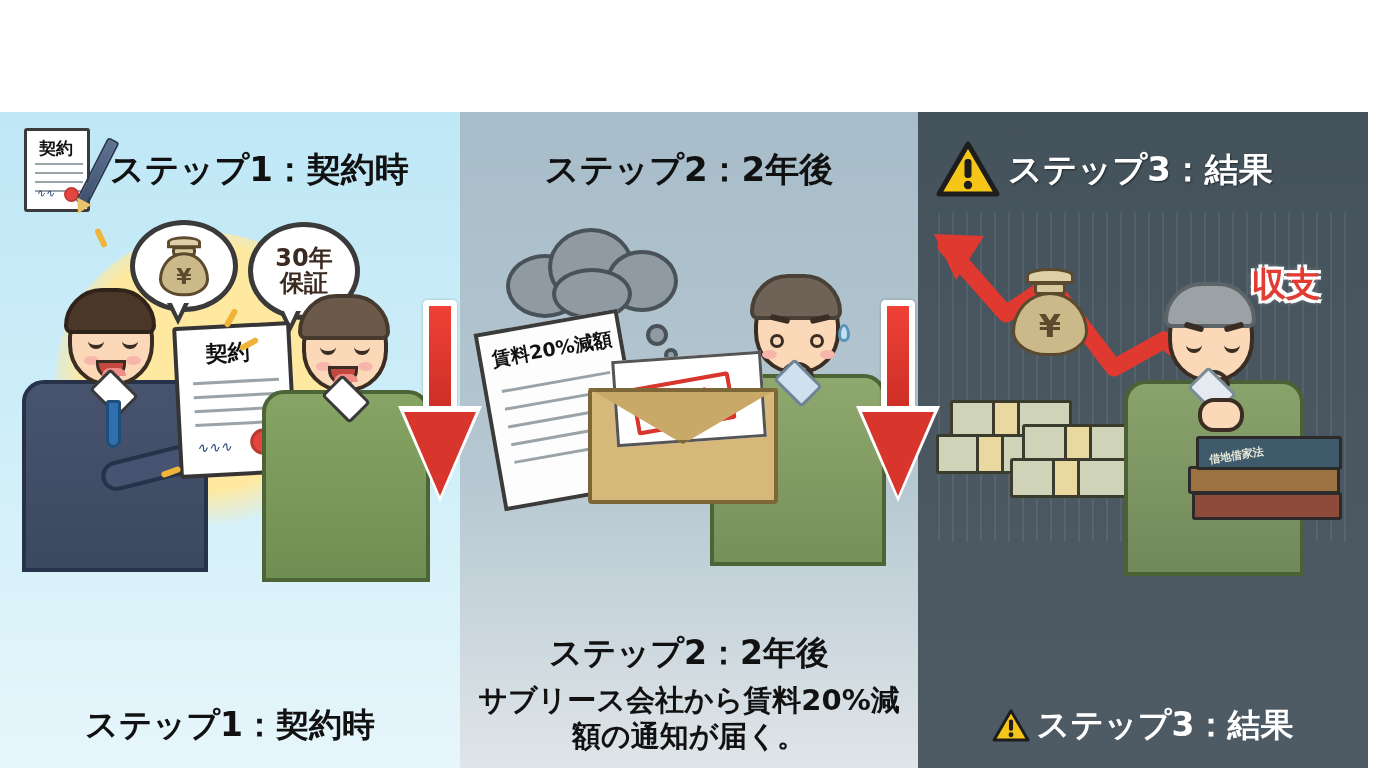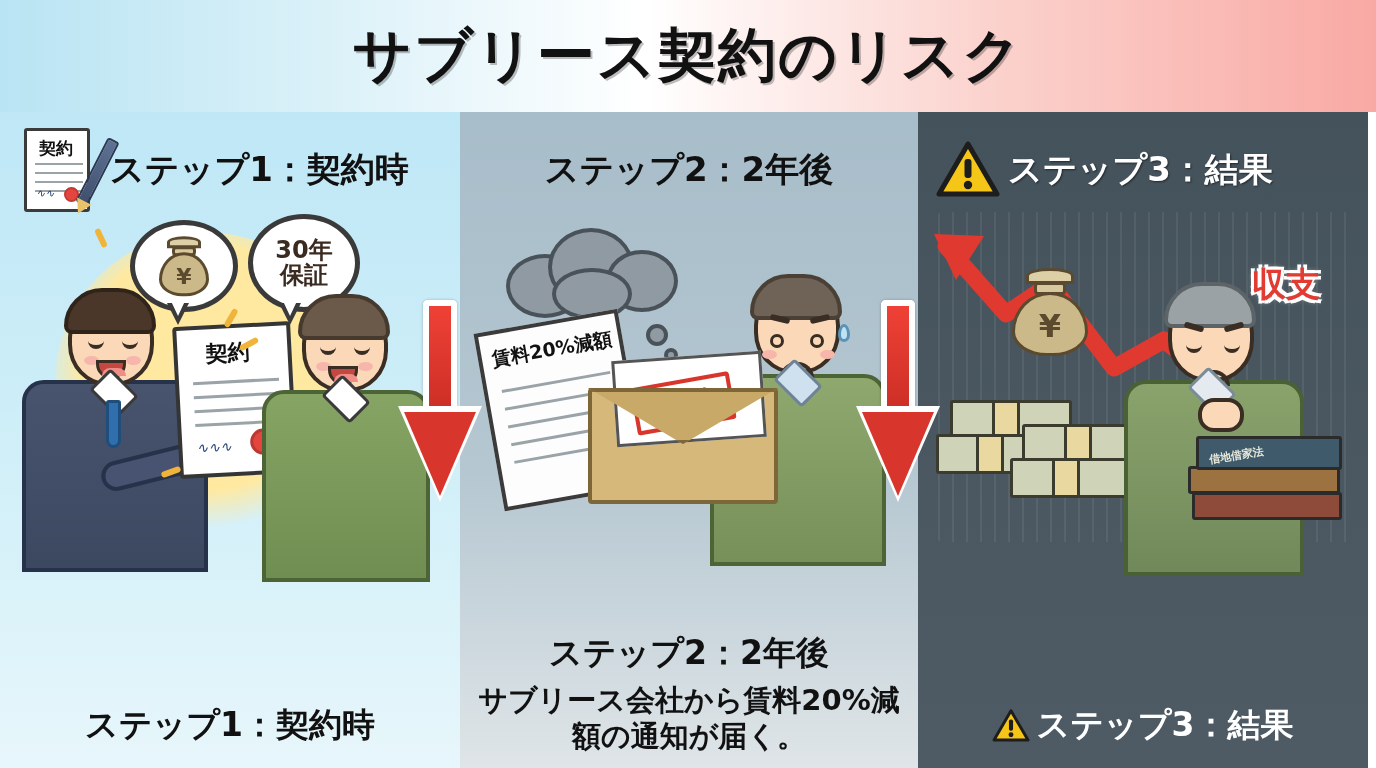--- a/index.html
+++ b/index.html
@@ -54,21 +54,21 @@
   .stage{ position:absolute; left:0; top:100px; width:100%; height:360px; }
 
   
   .glow{ position:absolute; left:55px; top:20px; width:300px; height:300px; border-radius:50%;
     background:radial-gradient(circle at 50% 45%,#ffe9a0 0%,#ffe9a0 55%,rgba(255,233,160,0) 72%); }
   .bubble{ position:absolute; background:#fff; border:5px solid #3a3a3a; border-radius:50%; }
   .bubble .tail{ position:absolute; bottom:-18px; left:32px; width:0; height:0;
     border-left:11px solid transparent; border-right:11px solid transparent; border-top:22px solid #3a3a3a; }
   .bubble .tail:after{ content:""; position:absolute; left:-7px; top:-24px; border-left:7px solid transparent; border-right:7px solid transparent; border-top:15px solid #fff; }
   .bubble-money{ left:130px; top:8px; width:108px; height:92px; }
-  .bubble-text{ left:248px; top:2px; width:112px; height:98px; }
+  .bubble-text{ left:248px; top:10px; width:112px; height:98px; }
   .bubble-text .bt{ position:absolute; inset:0; display:flex; flex-direction:column; align-items:center; justify-content:center;
     font-size:24px; font-weight:bold; color:#3b2a20; line-height:1.05; font-family:"DejaVu Sans",sans-serif; }
 
   .moneybag{ position:absolute; left:50%; top:50%; transform:translate(-50%,-48%); width:62px; height:62px; }
   .mb-body{ position:absolute; left:6px; top:16px; width:50px; height:44px; background:#cbb98a; border:3px solid #5c4a2e;
     border-radius:50% 50% 46% 46% / 62% 62% 38% 38%; display:flex; align-items:center; justify-content:center; }
   .mb-body span{ font-size:22px; font-weight:bold; color:#5c4a2e; font-family:"DejaVu Sans",sans-serif; margin-top:4px;}
   .mb-neck{ position:absolute; left:19px; top:10px; width:24px; height:10px; background:#d8c89e; border:3px solid #5c4a2e; border-radius:4px; }
   .mb-top{ position:absolute; left:14px; top:0px; width:34px; height:12px; background:#ddcfa6; border:3px solid #5c4a2e;
     border-radius:50% 50% 0 0; }
@@ -157,23 +157,20 @@
   .big-arrow .headtri-outline{ position:absolute; left:-6px; top:106px; width:0; height:0;
     border-left:42px solid transparent; border-right:42px solid transparent; border-top:96px solid #fff; }
   .arrow1{ left:404px; top:300px; }
   .arrow2{ left:862px; top:300px; }
 </style>
 </head>
 <body>
 
 <div class="canvas">
 
-  <div class="title-band">
-    <div class="title-text">サブリース契約のリスク</div>
-  </div>
 
   <div class="panels">
 
     <div class="panel p1">
 
       <div class="panel-head">
         <div class="doc-icon">
           <div class="doc-paper">
             <div class="doc-title">契約</div>
             <div class="doc-line" style="top:32px"></div>

